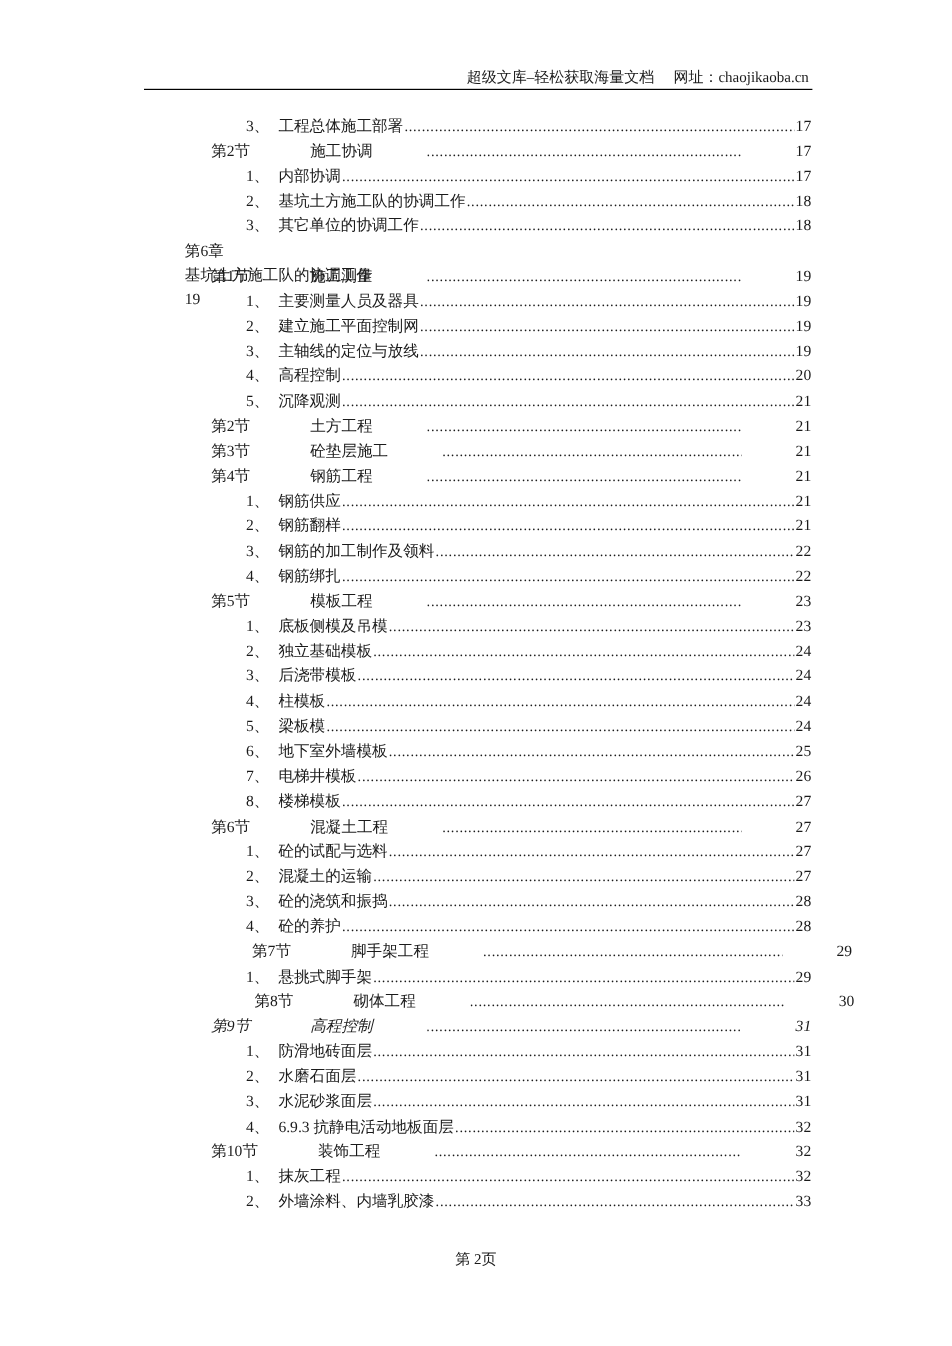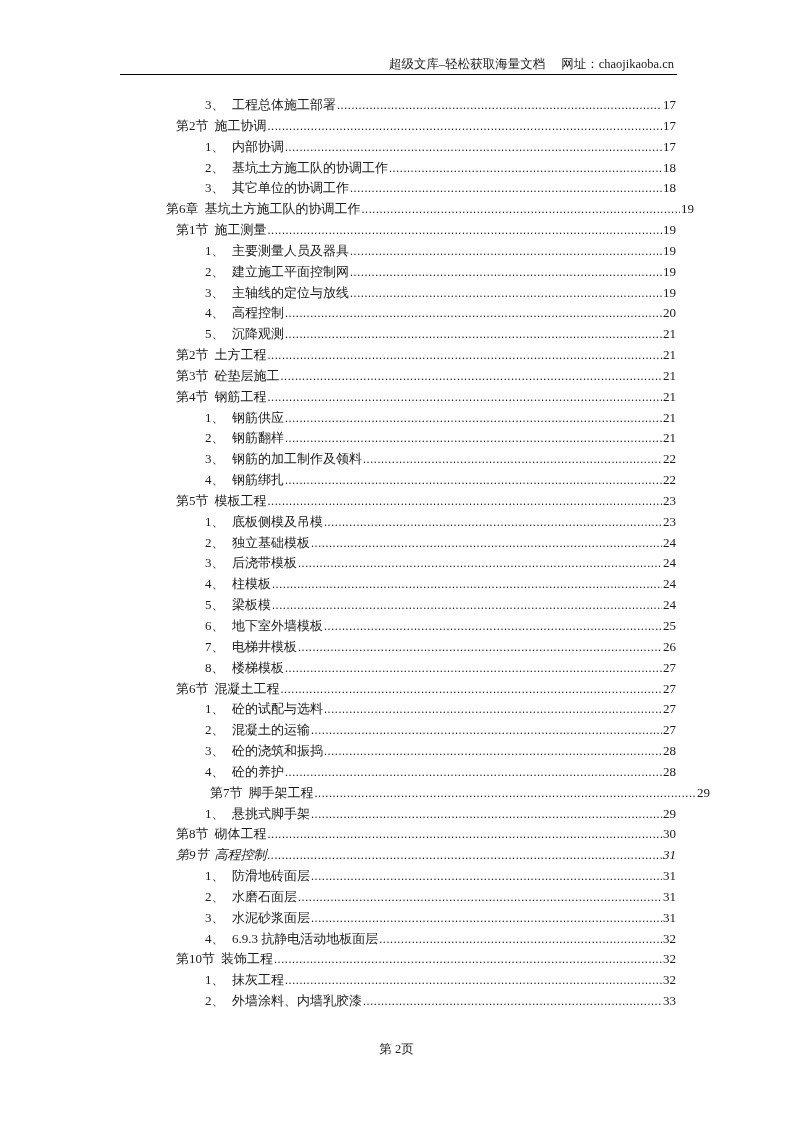--- a/index.html
+++ b/index.html
@@ -5,22 +5,22 @@
   html, body { margin: 0; padding: 0; background: #ffffff; }
   body { width: 793px; height: 1122px; position: relative; overflow: hidden;
          font-family: "Liberation Serif", "DejaVu Serif", serif; color: #1a1a1a; }
   .header { position: absolute; left: 120px; top: 56px; width: 557px; height: 18px;
             border-bottom: 1.3px solid #000; }
   .header-text { position: absolute; right: 3px; top: 0px; font-size: 12.5px; line-height: 16px; white-space: nowrap; }
   .header-text .gap { display: inline-block; width: 16px; }
   .toc { position: absolute; left: 0; top: 95px; width: 793px; }
   .row { position: absolute; height: 20px; display: flex; align-items: baseline;
          font-size: 13px; line-height: 20px; white-space: nowrap; }
-  .row.l1 { left: 166px; }
-  .row.l2 { left: 176px; }
+  .row.l1 { left: 148px; flex-direction: column; }
+  .row.l2 { left: 176px; gap: 44px; }
   .row.l3 { left: 205px; }
   .row .num { display: inline-block; }
   .row.l3 .num { width: 27px; }
   .row .label { display: inline-block; }
   .row.l1 .label, .row.l2 .label { margin-left: 6px; }
   .row .dots { flex: 1; overflow: hidden; margin: 0 1px; letter-spacing: 0.6px; font-size: 12px; }
   .row .dots::before { content: "........................................................................................................................................................................................................"; }
   .row .page { display: inline-block; text-align: right; }
   .footer { position: absolute; top: 1041px; left: 0; width: 793px; text-align: center; font-size: 12.5px; }
 </style>
@@ -237,21 +237,21 @@
       <span class="label">脚手架工程</span>
       <span class="dots"></span>
       <span class="page">29</span>
     </div>
     <div class="row l3" style="top: 708.56px; width: 471px;">
       <span class="num">1、</span>
       <span class="label">悬挑式脚手架</span>
       <span class="dots"></span>
       <span class="page">29</span>
     </div>
-    <div class="row l2" style="top: 729.4px; width: 500px;">
+    <div class="row l2" style="top: 729.4px; width: 500px; margin-left: 36px;">
       <span class="num">第8节</span>
       <span class="label">砌体工程</span>
       <span class="dots"></span>
       <span class="page">30</span>
     </div>
     <div class="row l2" style="top: 750.24px; width: 500px; font-style: italic;">
       <span class="num">第9节</span>
       <span class="label">高程控制</span>
       <span class="dots"></span>
       <span class="page">31</span>

